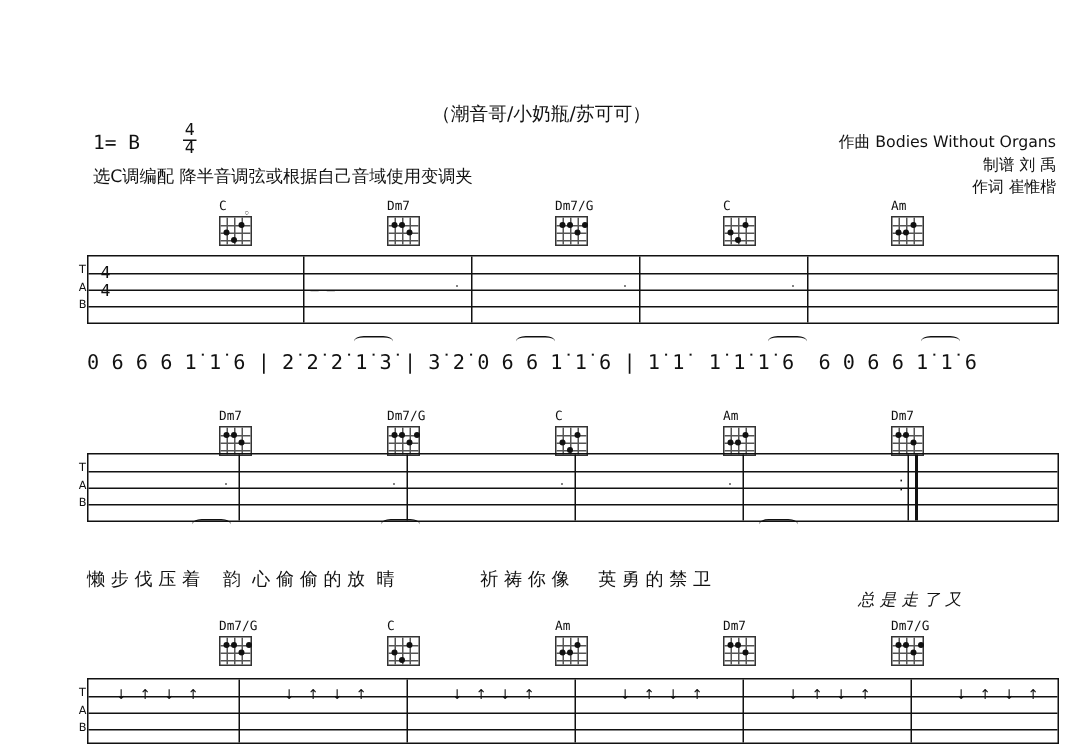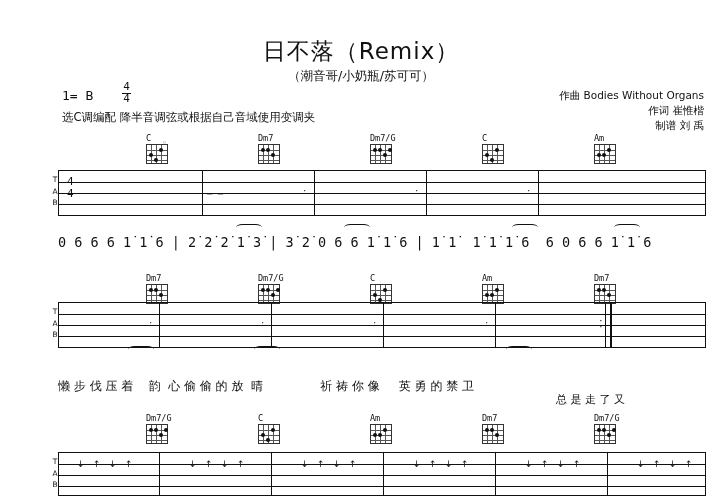--- a/index.html
+++ b/index.html
@@ -77,36 +77,35 @@
   .tickrow{position:absolute;font-family:"DejaVu Sans Mono",monospace;font-size:9px;}
 
   .arrow{position:absolute;font-size:9px;font-family:"DejaVu Sans",sans-serif;}
   .dotmark{position:absolute;font-size:10px;}
 </style>
 </head>
 <body>
 
 <div id="sheet">
 
-  <div class="title">日不落（Remix）</div>
   <div class="subtitle">（潮音哥/小奶瓶/苏可可）</div>
 
   <div class="key">1= B</div>
   <div class="meter">
     <span class="num">4</span>
     <span style="border-top:1px solid #111;display:block;width:9px;margin:0 auto;"></span>
     <span>4</span>
   </div>
 
   <div class="capo">选C调编配 降半音调弦或根据自己音域使用变调夹</div>
 
   <div class="credits">
     <div>作曲 Bodies Without Organs</div>
+    <div>制谱 刘 禹</div>
     <div>作词 崔惟楷</div>
-    <div>制谱 刘 禹</div>
   </div>
 
   <div>
     <div class="chordbox" style="left:146px;top:133px;">
       <div class="cname">C</div>
       <div class="grid">
         <div class="v" style="left:4px"></div>
           <div class="v" style="left:9px"></div>
         <div class="v" style="left:14px"></div>
         <div class="h" style="top:5px"></div>
@@ -297,21 +296,21 @@
       <div class="dotmark" style="left:426px;top:14px">·</div>
     </div>
   </div>
 
   <div>
     <div class="slur" style="left:128px;top:346px;width:26px;"></div>
     <div class="slur" style="left:254px;top:346px;width:26px;"></div>
     <div class="slur" style="left:506px;top:346px;width:26px;"></div>
   </div>
   <div class="lyrrow" style="top:378px;">懒 步 伐 压 着    韵  心 偷 偷 的 放  晴               祈 祷 你 像     英 勇 的 禁 卫</div>
-  <div class="lyrrow2" style="left:556px;top:392px;">总 是 走 了 又</div>
+  <div class="lyrrow2" style="left:572px;top:392px;font-style:italic;">总 是 走 了 又</div>
 
   <div>
     <div class="chordbox" style="left:146px;top:413px;">
       <div class="cname">Dm7/G</div>
       <div class="grid">
         <div class="v" style="left:4px"></div>
           <div class="v" style="left:9px"></div>
           <div class="v" style="left:14px"></div>
         <div class="h" style="top:5px"></div>
           <div class="h" style="top:10px"></div>

